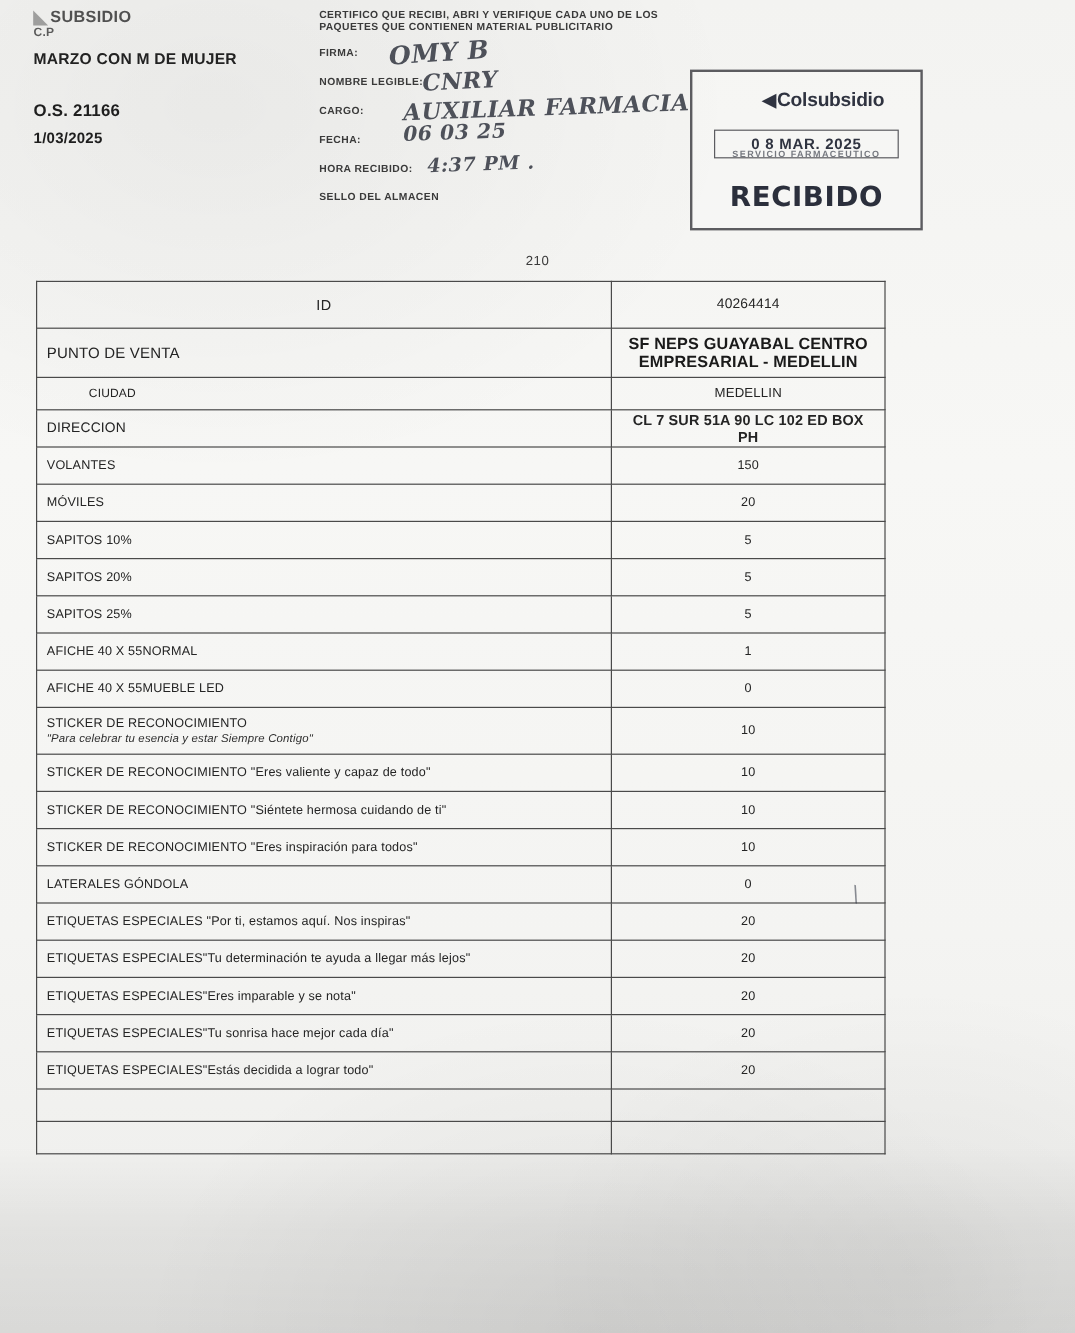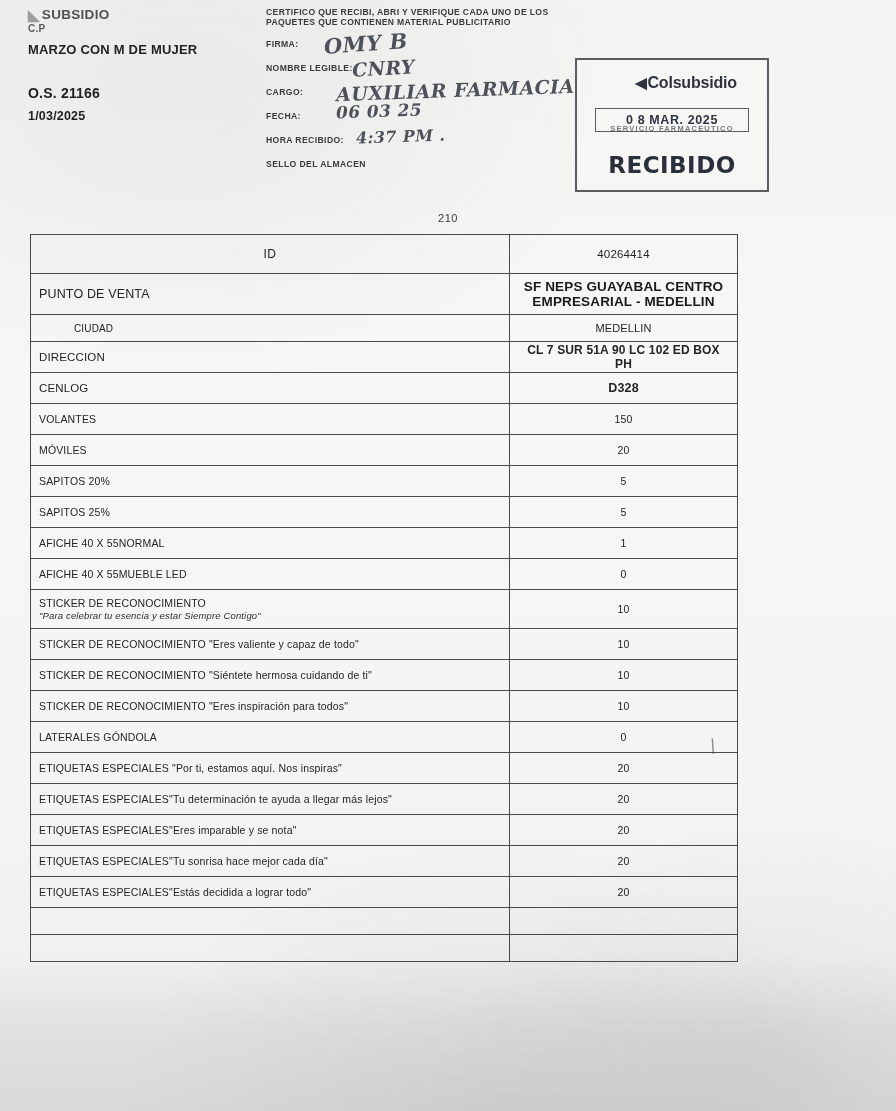--- a/index.html
+++ b/index.html
@@ -340,32 +340,32 @@
         <tr class="r-ciudad">
           <td class="lbl">CIUDAD</td>
           <td class="val">MEDELLIN</td>
         </tr>
 
         <tr class="r-dir">
           <td class="lbl">DIRECCION</td>
           <td class="val">CL 7 SUR 51A 90 LC 102 ED BOX PH</td>
         </tr>
 
-        <tr class="r-cenlog">
-          <td class="lbl">CENLOG</td>
-          <td class="val">D328</td>
-        </tr>
 
         <tr class="item">
           <td class="lbl">VOLANTES</td>
           <td class="val">150</td>
         </tr>
         <tr class="item">
           <td class="lbl">MÓVILES</td>
           <td class="val">20</td>
+        </tr>
+        <tr class="item">
+          <td class="lbl">SAPITOS 10%</td>
+          <td class="val">5</td>
         </tr>
         <tr class="item">
           <td class="lbl">SAPITOS 20%</td>
           <td class="val">5</td>
         </tr>
         <tr class="item">
           <td class="lbl">SAPITOS 25%</td>
           <td class="val">5</td>
         </tr>
         <tr class="item">

